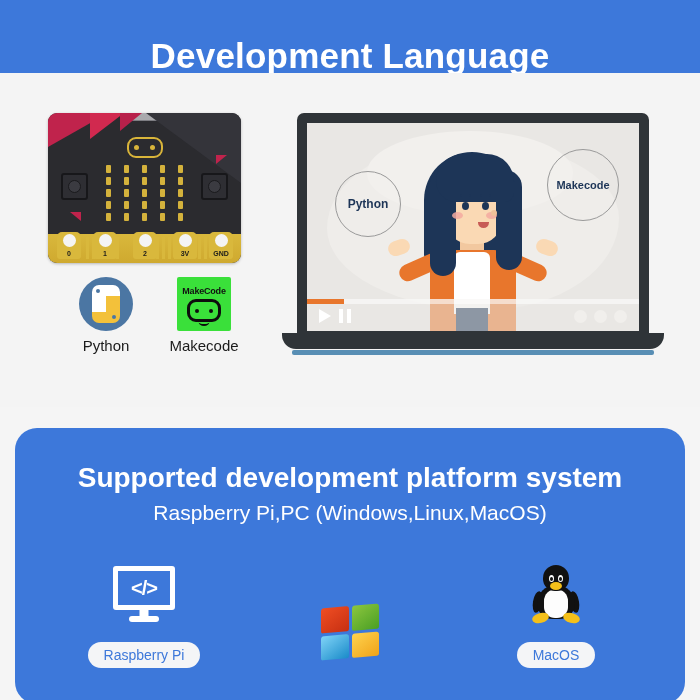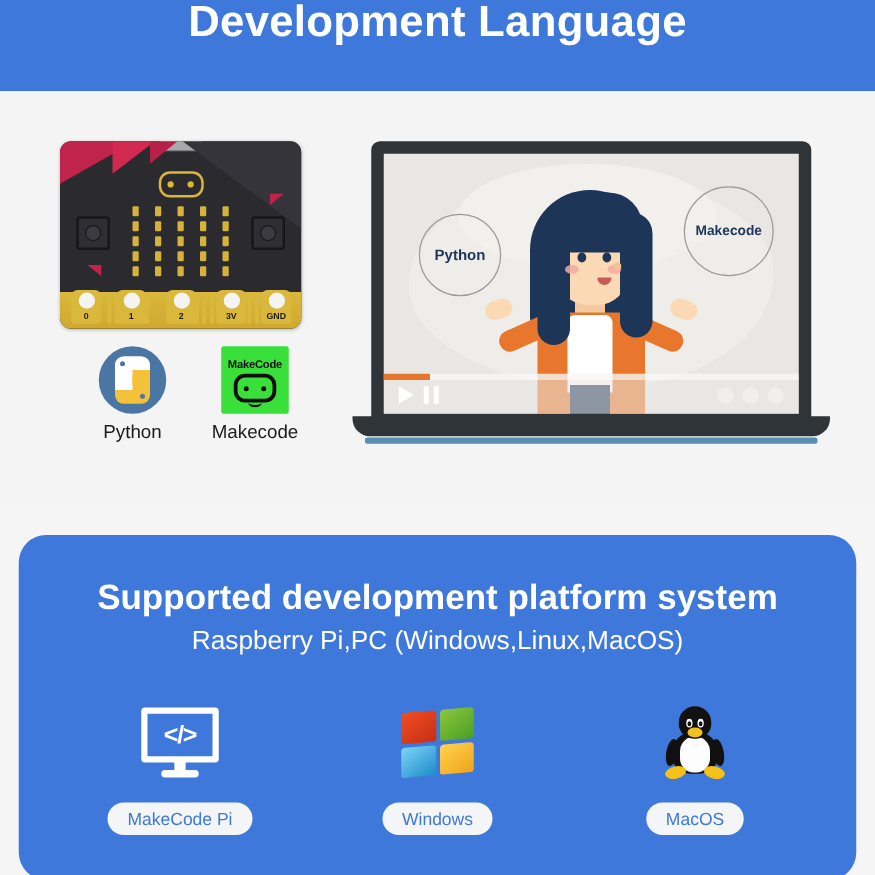--- a/index.html
+++ b/index.html
@@ -7,21 +7,21 @@
     width:700px;height:700px;
     background:#f5f5f5;
     font-family:"Liberation Sans", sans-serif;
     overflow:hidden;
     position:relative;
   }
   
   .header-banner{
     position:absolute;left:0;top:0;width:700px;height:73px;
     background:#3d78da;
-    display:flex;align-items:flex-start;justify-content:center;
+    display:flex;align-items:flex-end;justify-content:center;
   }
   .header-title{
     color:#ffffff;font-size:35px;font-weight:bold;letter-spacing:.2px;
     line-height:1;
   }
   
   .main-area{
     position:absolute;left:0;top:73px;width:700px;height:334px;
     background:#f4f4f4;
   }
@@ -452,33 +452,32 @@
     <div class="platform-item">
       <div class="platform-icon">
         <div class="rpi-icon">
           <div class="rpi-mon">
               <span>&lt;/&gt;</span>
             </div>
           <div class="rpi-stand"></div>
           <div class="rpi-foot"></div>
         </div>
       </div>
-      <div class="platform-pill">MakeCode Pi</div>
+      <div class="platform-pill">Raspberry Pi</div>
     </div>
 
     <div class="platform-item">
       <div class="platform-icon">
         <div class="win-icon">
           <i class="win-r"></i>
             <i class="win-g"></i>
             <i class="win-b"></i>
             <i class="win-y"></i>
         </div>
       </div>
-      <div class="platform-pill">Windows</div>
     </div>
 
 
     <div class="platform-item">
       <div class="platform-icon">
         <div class="tux">
           <div class="tux-wing l"></div>
             <div class="tux-wing r"></div>
           <div class="tux-body"></div>
           <div class="tux-belly"></div>

